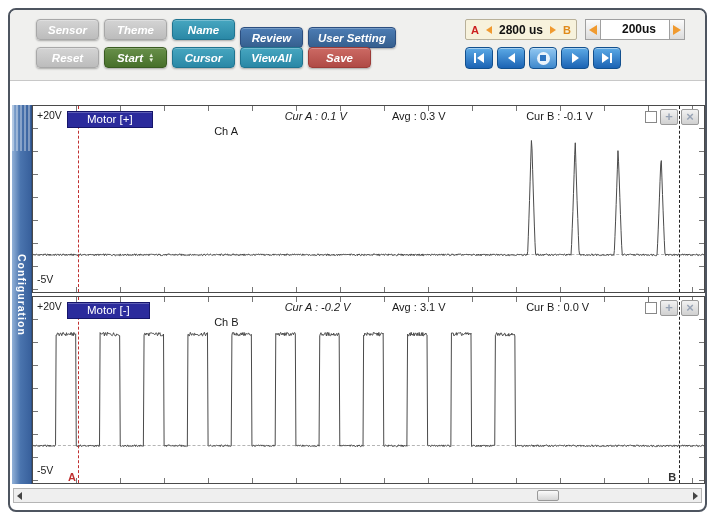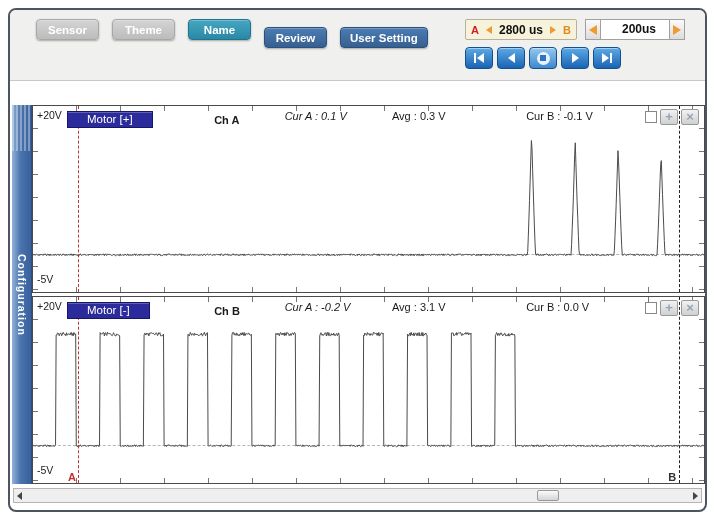--- a/index.html
+++ b/index.html
@@ -12,21 +12,21 @@
   .title{color:#fff;font-weight:bold;font-size:13px;letter-spacing:.3px;text-shadow:0 1px 1px rgba(0,0,0,.35);}
   .tb-icons{margin-left:auto;display:flex;gap:6px;}
   .tb-btn{width:23px;height:17px;background:linear-gradient(#ffffff,#dfe5ee);border:1px solid #8a96aa;border-radius:3px;display:flex;align-items:center;justify-content:center;}
   .shot-inner{width:13px;height:9px;border:2px solid #4668a0;border-radius:1px;position:relative;background:#fff;}
   .shot-inner::after{content:"";position:absolute;right:-3px;bottom:-3px;width:0;height:0;border-left:4px solid transparent;border-top:4px solid #222;}
   .layout-inner{width:13px;height:10px;border:1px solid #4668a0;background:#fff;display:flex;flex-direction:column;justify-content:space-between;padding:1px;}
   .layout-inner div{height:3px;background:#4668a0;}
 
   
   .toolbar{position:relative;height:71px;background:#f0f0ee;border-bottom:1px solid #c8c8c8;}
-  .brow{position:absolute;left:26px;display:flex;gap:13px;}
+  .brow{position:absolute;left:26px;display:flex;gap:5px;font-style:italic;}
   .brow.r1{top:9px;}
   .brow.r2{top:37px;}
   .btn{height:21px;min-width:63px;padding:0 9px;border-radius:4px;color:#fff;font-weight:bold;font-size:11.5px;display:flex;align-items:center;justify-content:center;gap:5px;box-shadow:0 1px 2px rgba(0,0,0,.3), inset 0 1px 0 rgba(255,255,255,.25);cursor:pointer;}
   .btn.gray {background:linear-gradient(#d4d4d4,#bcbcbc);border:1px solid #a8a8a8;}
   .btn.teal {background:linear-gradient(#46a6c0,#2a88a6);border:1px solid #1f7490;}
   .btn.blue {background:linear-gradient(#4c7cb4,#36608f);border:1px solid #2c4f80;margin-top:8px;}
   .btn.green{background:linear-gradient(#68904a,#47702a);border:1px solid #3a5c22;}
   .btn.red  {background:linear-gradient(#cc6a64,#b04a45);border:1px solid #9c3c38;}
   .spinner{display:flex;flex-direction:column;line-height:5px;font-size:6px;color:#e8f0dd;}
 
@@ -64,21 +64,21 @@
   .tk.b{left:0;right:0;bottom:0;height:5px;background:repeating-linear-gradient(90deg,rgba(0,0,0,0) 0 43px,#777 43px 44px);}
   .tk.l{top:0;bottom:0;left:0;width:5px;background:repeating-linear-gradient(180deg,rgba(0,0,0,0) 0 22px,#777 22px 23px);}
   .tk.r{top:0;bottom:0;right:0;width:5px;background:repeating-linear-gradient(180deg,rgba(0,0,0,0) 0 22px,#777 22px 23px);}
   .cl{position:absolute;top:0;bottom:0;width:0;}
   .cl.a{border-left:1px dashed #c03030;}
   .cl.b{border-left:1px dashed #222;}
   .hdr span{position:absolute;font-size:11px;color:#1a1a1a;white-space:nowrap;}
   .ymax{left:4px;top:3px;font-size:10.5px !important;color:#222 !important;}
   .ymin{position:absolute;left:4px;bottom:7px;font-size:10.5px;color:#222;}
   .badge{left:34px !important;top:5px !important;background:#2b2b9c;border:1px solid #15156a;color:#fff !important;font-size:11.5px !important;padding:1px 19px 2px;box-shadow:inset 0 1px 0 rgba(255,255,255,.25);}
-  .ch-lbl{left:27%;top:8px;font-weight:bold;}
+  .ch-lbl{left:27%;top:19px;}
   .ro-a{left:37.5%;top:4px;font-style:italic;}
   .ro-avg{left:53.5%;top:4px;}
   .ro-b{left:73.5%;top:4px;}
   .picons{position:absolute;right:5px;top:3px;display:flex;gap:3px;align-items:flex-start;}
   .pchk{width:12px;height:12px;background:#fff;border:1px solid #888;margin-top:2px;cursor:pointer;}
   .pbtn{width:18px;height:16px;background:linear-gradient(#f2f2f2,#d0d0d0);border:1px solid #999;border-radius:2px;color:#97a3b5;font-weight:bold;font-size:13px;line-height:13px;text-align:center;cursor:pointer;}
   .mark{position:absolute;bottom:0;font-size:11px;font-weight:bold;}
   .mark.a{color:#c03030;}
   .mark.b{color:#333;}
 
@@ -96,20 +96,33 @@
 <div class="window">
 
 
   <div class="toolbar">
     <div class="brow r1">
       <div class="btn gray">Sensor</div>
       <div class="btn gray">Theme</div>
       <div class="btn teal">Name</div>
       <div class="btn blue">Review</div>
       <div class="btn blue">User Setting</div>
+    </div>
+    <div class="brow r2">
+      <div class="btn gray">Reset</div>
+      <div class="btn green">
+        <span>Start</span>
+        <span class="spinner">
+          <span>▲</span>
+            <span>▼</span>
+        </span>
+      </div>
+      <div class="btn teal">Cursor</div>
+      <div class="btn teal">ViewAll</div>
+      <div class="btn red">Save</div>
     </div>
 
     <div class="ab-box">
       <span class="ab-a">A</span>
       <span class="tri-l-o"></span>
       <span class="ab-val">2800 us</span>
       <span class="tri-r-o"></span>
       <span class="ab-b">B</span>
     </div>
 

